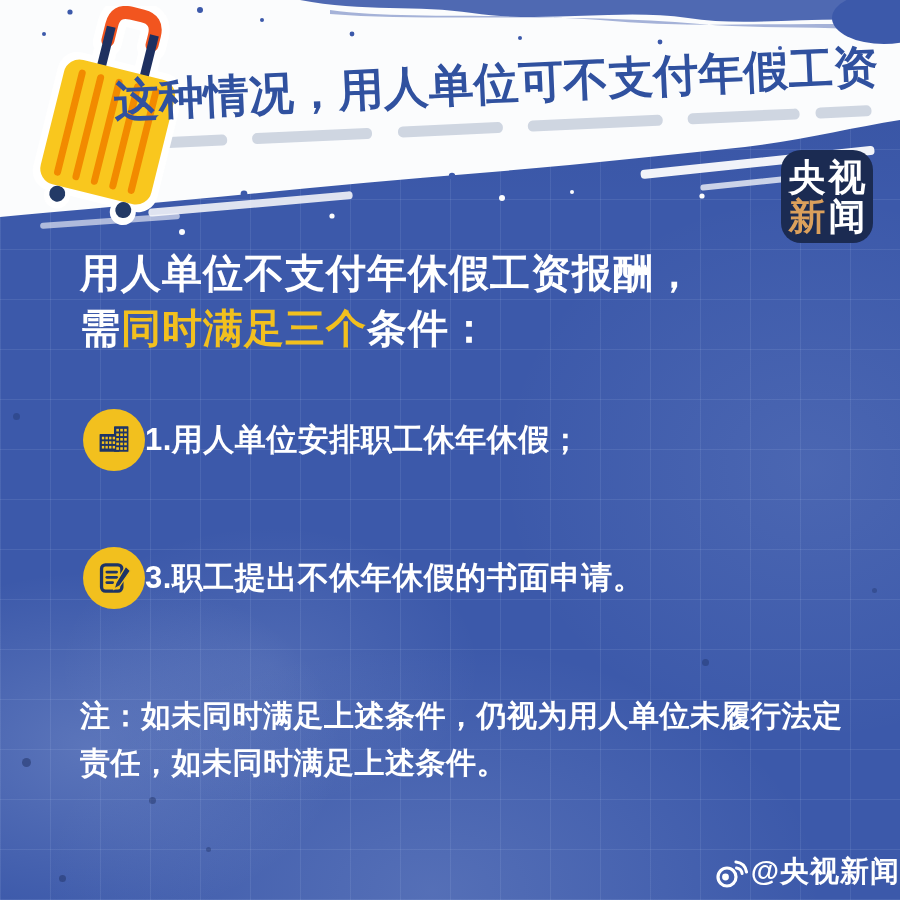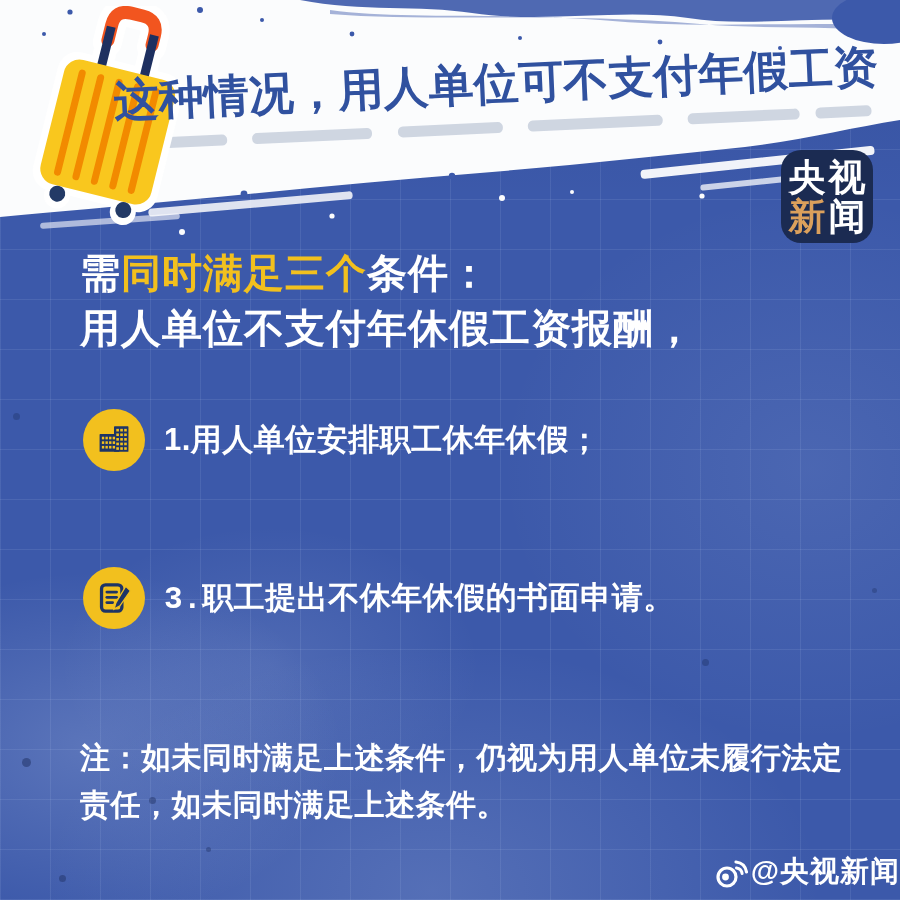--- a/index.html
+++ b/index.html
@@ -32,31 +32,31 @@
   .badge-row{display:flex;gap:3px;line-height:1;}
   .badge-row span{font-size:37px;font-weight:bold;color:#FFFFFF;}
   .badge-row span.gold{color:#DBA05C;}
   .heading{
     position:absolute;left:80px;top:246px;z-index:2;
     font-size:40px;font-weight:bold;color:#FFFFFF;line-height:55px;letter-spacing:1px;
   }
   .heading .hl{color:#F2C01E;}
   .cond-row{
     position:absolute;left:83px;z-index:2;
-    display:flex;align-items:center;gap:19px;height:62px;
-  }
-  .row-0{top:409px;}  .row-1{top:493px;}  .row-2{top:567px;font-family:Liberation Mono, monospace;}
+    display:flex;align-items:center;height:62px;
+  }
+  .row-0{top:409px;}  .row-1{top:493px;}  .row-2{top:547px;}
   .cond-icon{
     width:62px;height:62px;border-radius:50%;background:#F2C01E;flex:0 0 auto;
     display:flex;align-items:center;justify-content:center;
   }
   .cond-text{font-size:31px;font-weight:bold;color:#FFFFFF;white-space:nowrap;letter-spacing:0.5px;}
   .note{
     position:absolute;left:80px;top:692px;width:800px;z-index:2;
-    font-size:30px;font-weight:bold;color:#FFFFFF;line-height:47px;letter-spacing:0.5px;margin-top:42px;
+    font-size:30px;font-weight:bold;color:#FFFFFF;line-height:47px;letter-spacing:0.5px;
   }
   .footer{
     position:absolute;left:0;right:0;top:852px;z-index:2;
     display:flex;align-items:center;justify-content:flex-end;
   }
   .footer-handle{font-size:29px;font-weight:bold;color:#FFFFFF;letter-spacing:1px;}
   .flecks{position:absolute;left:0;top:0;width:5px;height:5px;border-radius:50%;z-index:1;
     box-shadow:
       24px 760px 0 2px rgba(24,40,86,0.45),
       150px 798px 0 1px rgba(24,40,86,0.40),
@@ -152,24 +152,24 @@
       <span>视</span>
     </div>
     <div class="badge-row">
       <span class="gold">新</span>
       <span>闻</span>
     </div>
   </div>
 
   <div class="heading">
     <div>
+      <span>用人单位不支付年休假工资报酬，</span>
+    </div>
+    <div>
       <span>需</span><span class="hl">同时满足三个</span><span>条件：</span>
-    </div>
-    <div>
-      <span>用人单位不支付年休假工资报酬，</span>
     </div>
   </div>
 
   <div class="cond-row row-0">
     <div class="cond-icon">
       <svg width="42" height="42" viewBox="0 0 64 64">
         <g fill="#1E3466">
           <rect x="10" y="23" width="30" height="27" rx="1"></rect>
           <rect x="32" y="11" width="22" height="39" rx="1"></rect>
         </g>

